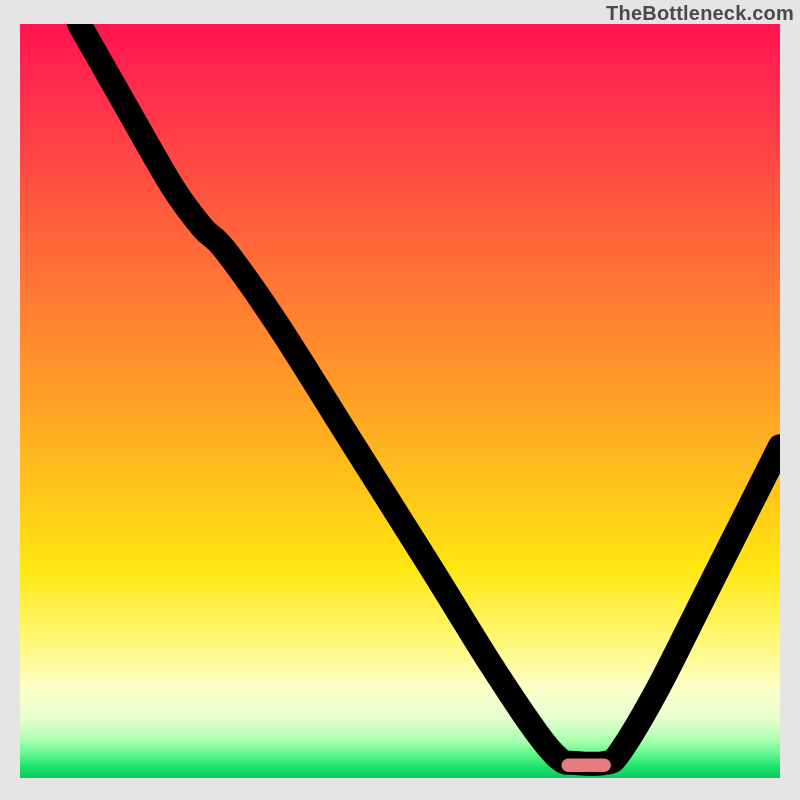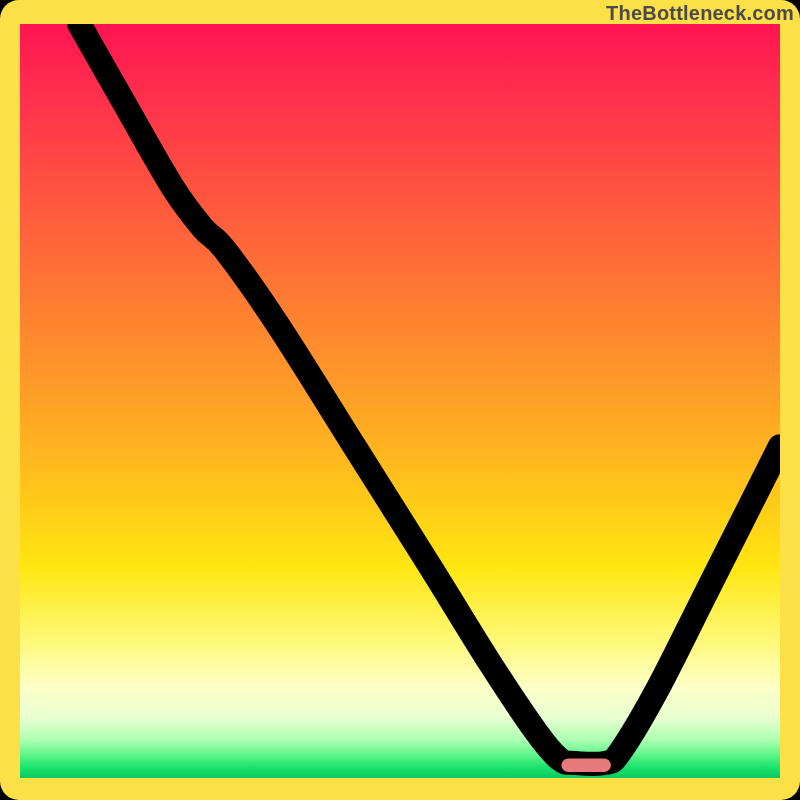--- a/index.html
+++ b/index.html
@@ -8,22 +8,21 @@
     width: 800px;
     height: 800px;
     background: #000;
     overflow: hidden;
     font-family: Arial, Helvetica, sans-serif;
   }
   .frame {
     position: relative;
     width: 800px;
     height: 800px;
-    background: #fde047;
-    border-radius: 19px;
+    background: #e5e5e5;
   }
   .attribution {
     position: absolute;
     top: 2px;
     right: 6px;
     color: #4a4a4a;
     font-size: 20px;
     font-weight: bold;
     letter-spacing: 0.2px;
     z-index: 10;

